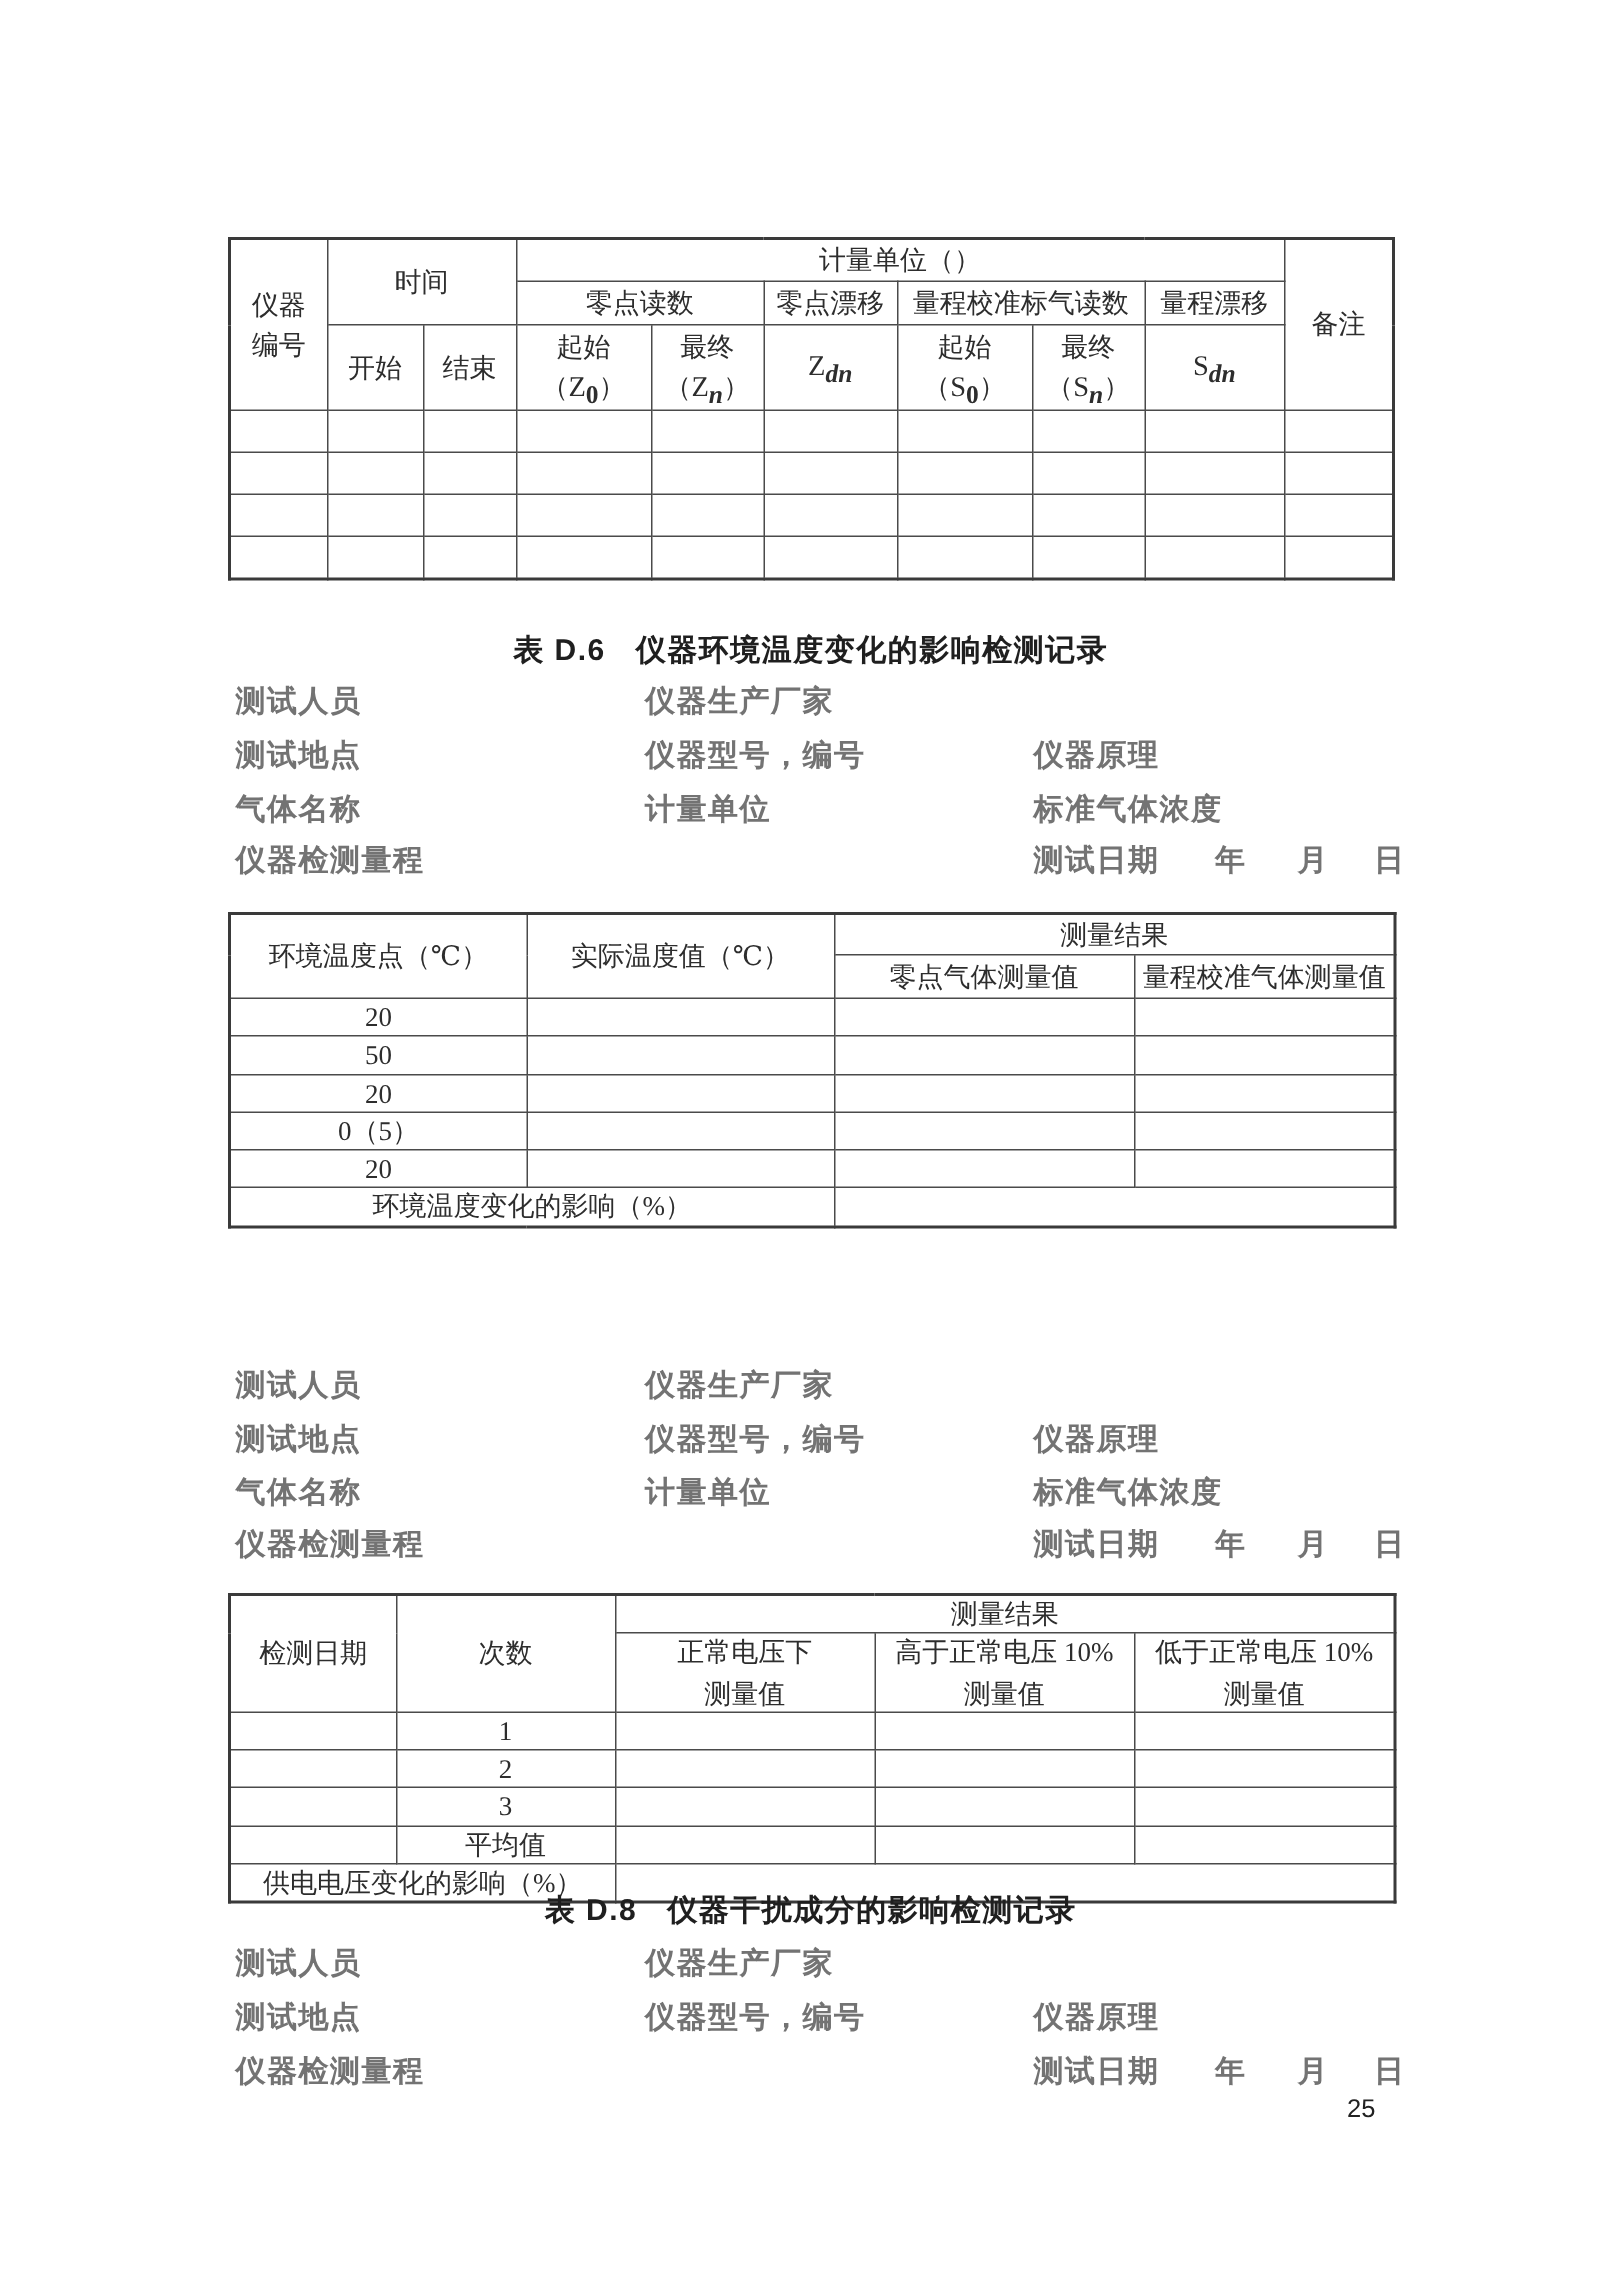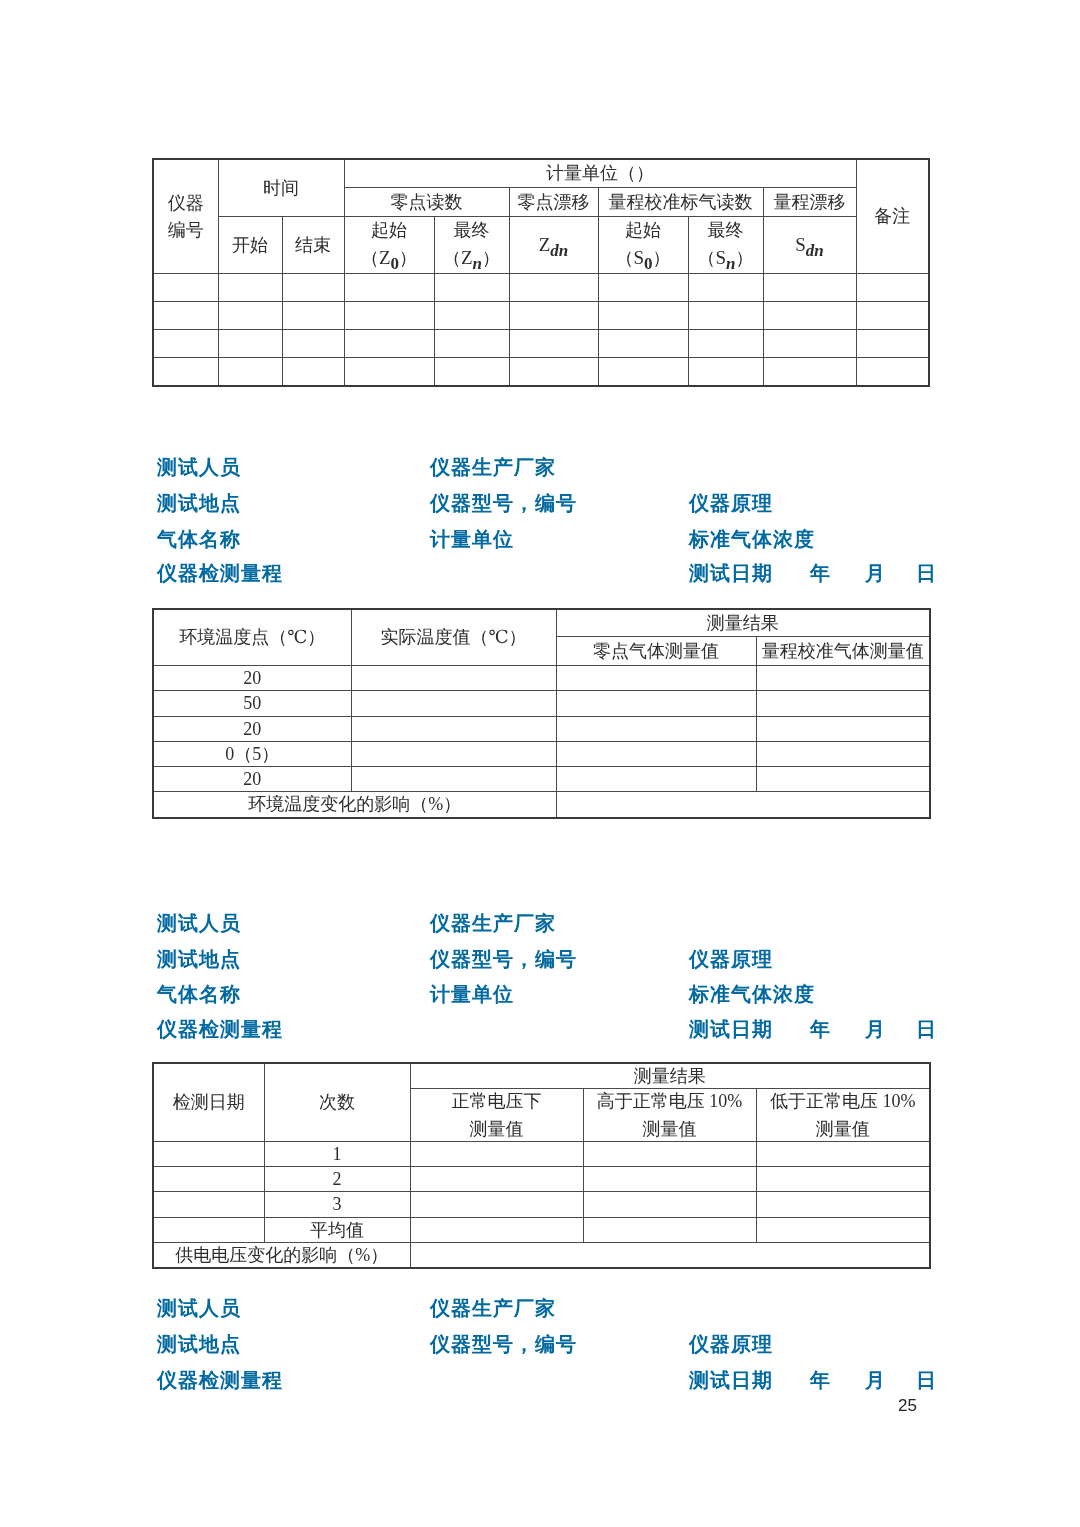--- a/index.html
+++ b/index.html
@@ -28,21 +28,21 @@
   
   .sec-title{
     position:absolute; left:152px; width:777px; text-align:center;
     font-family:"Liberation Sans","DejaVu Sans",sans-serif;
     font-weight:bold; font-size:20px; color:#1f1f1f; letter-spacing:1px;
   }
   .sec-title .no{margin-right:20px;}
   
   .frow{
     position:absolute; left:152px; width:777px; height:26px;
-    font-size:20px; font-weight:600; color:#0369a1; letter-spacing:1px;
+    font-size:20px; font-weight:600; color:#737373; letter-spacing:1px;
   }
   .frow span{position:absolute; white-space:nowrap;}
   .c1{left:5px;}  .c2{left:278px;text-align:center;}  .c3{left:537px;}
   .cy{left:658px;} .cm{left:713px;} .cd{left:764px;}
   
   .pageno{
     position:absolute; left:898px; top:1396px;
     font-family:"Liberation Sans","DejaVu Sans",sans-serif;
     font-size:17px; color:#222;
   }
@@ -151,20 +151,23 @@
           <td></td>
           <td></td>
           <td></td>
           <td></td>
           <td></td>
           <td></td>
     </tr>
   </tbody>
     </table>
 
+  <div class="sec-title" style="top:420px;">
+    <span class="no">表 D.6</span><span>仪器环境温度变化的影响检测记录</span>
+  </div>
   <div class="frow" style="top:454px;">
     <span class="c1">测试人员</span>
     <span class="c2">仪器生产厂家</span>
   </div>
   <div class="frow" style="top:490px;">
     <span class="c1">测试地点</span>
     <span class="c2">仪器型号，编号</span>
     <span class="c3">仪器原理</span>
   </div>
   <div class="frow" style="top:526px;">
@@ -312,20 +315,23 @@
           <td></td>
           <td></td>
     </tr>
     <tr>
       <td colspan="2" style="height:19px">供电电压变化的影响（%）</td>
       <td colspan="3"></td>
     </tr>
   </tbody>
     </table>
 
+  <div class="sec-title" style="top:1260px;">
+    <span class="no">表 D.8</span><span>仪器干扰成分的影响检测记录</span>
+  </div>
   <div class="frow" style="top:1295px;">
     <span class="c1">测试人员</span>
     <span class="c2">仪器生产厂家</span>
   </div>
   <div class="frow" style="top:1331px;">
     <span class="c1">测试地点</span>
     <span class="c2">仪器型号，编号</span>
     <span class="c3">仪器原理</span>
   </div>
   <div class="frow" style="top:1367px;">

